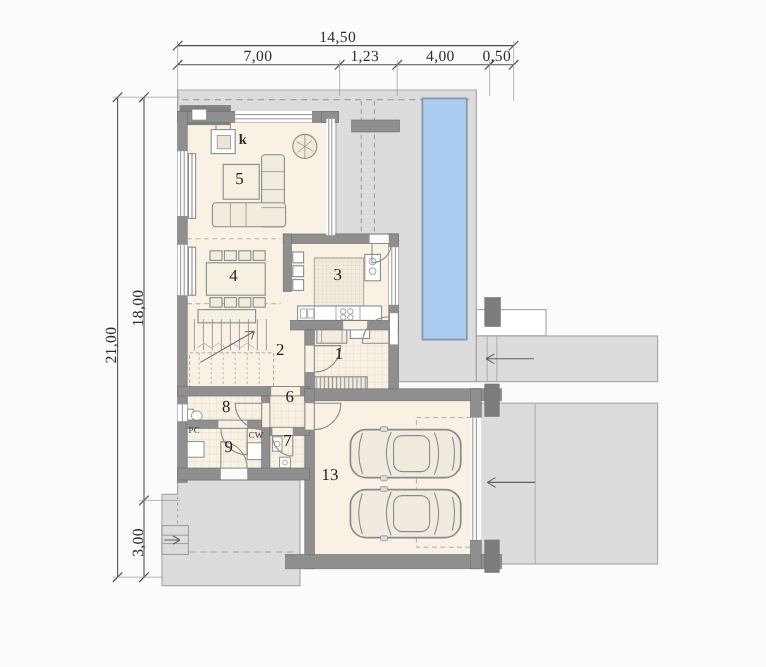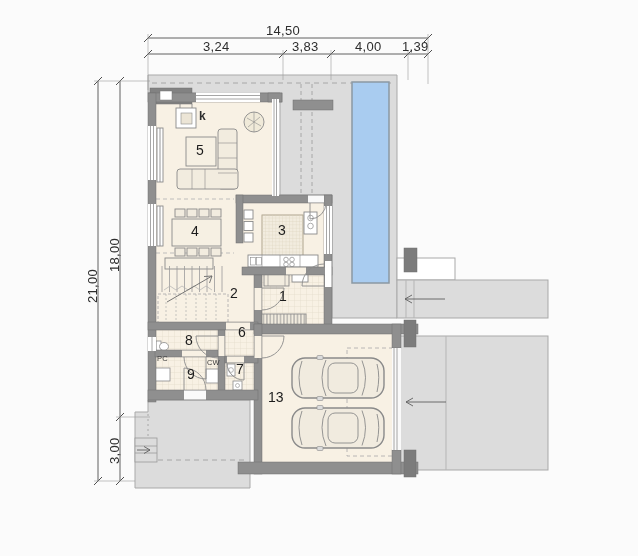--- a/index.html
+++ b/index.html
@@ -1,17 +1,17 @@
 <!DOCTYPE html>
 <html><head>
 <meta charset="utf-8">
 <style>
   html,body{margin:0;padding:0;background:#fbfbfb;}
   #stage{position:relative;width:638px;height:496px;background:#fbfbfb;overflow:hidden;
-         font-family:Liberation Sans, sans-serif;}
+         font-family:Liberation Serif, serif;}
   #plan-svg{position:absolute;left:0;top:0;}
   .lbl{position:absolute;color:#2d2d2d;white-space:nowrap;line-height:1;}
   .dim{font-size:13px;letter-spacing:.3px;}
   .dimv{transform:rotate(-90deg);transform-origin:0 0;}
   .rm{font-size:14px;color:#1c1c1c;}
   .sm{font-size:7.5px;color:#3a3a3a;letter-spacing:.2px;}
   .kk{font-size:12px;font-weight:bold;}
   .wm{font-size:7px;font-style:italic;color:#d0d0d0;}
   .wm2{position:absolute;background:#eaeaea;border-radius:2px;opacity:.85;}
 </style>
@@ -273,24 +273,24 @@
       <path d="M116,85 L124,77 M116,421 L124,413 M116,485 L124,477"></path>
     </g>
     <g stroke="#9a9a9a" stroke-width="0.6">
       <path d="M148,34 V90 M428,34 V84 M283,50 V80 M331,50 V80 M408,50 V80"></path>
       <path d="M94,81 H150 M94,481 H135 M116,417 H150"></path>
     </g>
   </g>
 </svg>
 
 <span class="lbl dim" style="left:266px;top:24px">14,50</span>
-<span class="lbl dim" style="left:203px;top:40px">3,24</span>
-<span class="lbl dim" style="left:292px;top:40px">3,83</span>
+<span class="lbl dim" style="left:203px;top:40px">7,00</span>
+<span class="lbl dim" style="left:292px;top:40px">1,23</span>
 <span class="lbl dim" style="left:355px;top:40px">4,00</span>
-<span class="lbl dim" style="left:402px;top:40px">1,39</span>
+<span class="lbl dim" style="left:402px;top:40px">0,50</span>
 
 <span class="lbl dim dimv" style="left:86px;top:303px">21,00</span>
 <span class="lbl dim dimv" style="left:108px;top:272px">18,00</span>
 <span class="lbl dim dimv" style="left:108px;top:464px">3,00</span>
 
 <span class="lbl rm" style="left:196px;top:143px">5</span>
 <span class="lbl rm" style="left:191px;top:224px">4</span>
 <span class="lbl rm" style="left:278px;top:223px">3</span>
 <span class="lbl rm" style="left:230px;top:286px">2</span>
 <span class="lbl rm" style="left:279px;top:289px">1</span>

